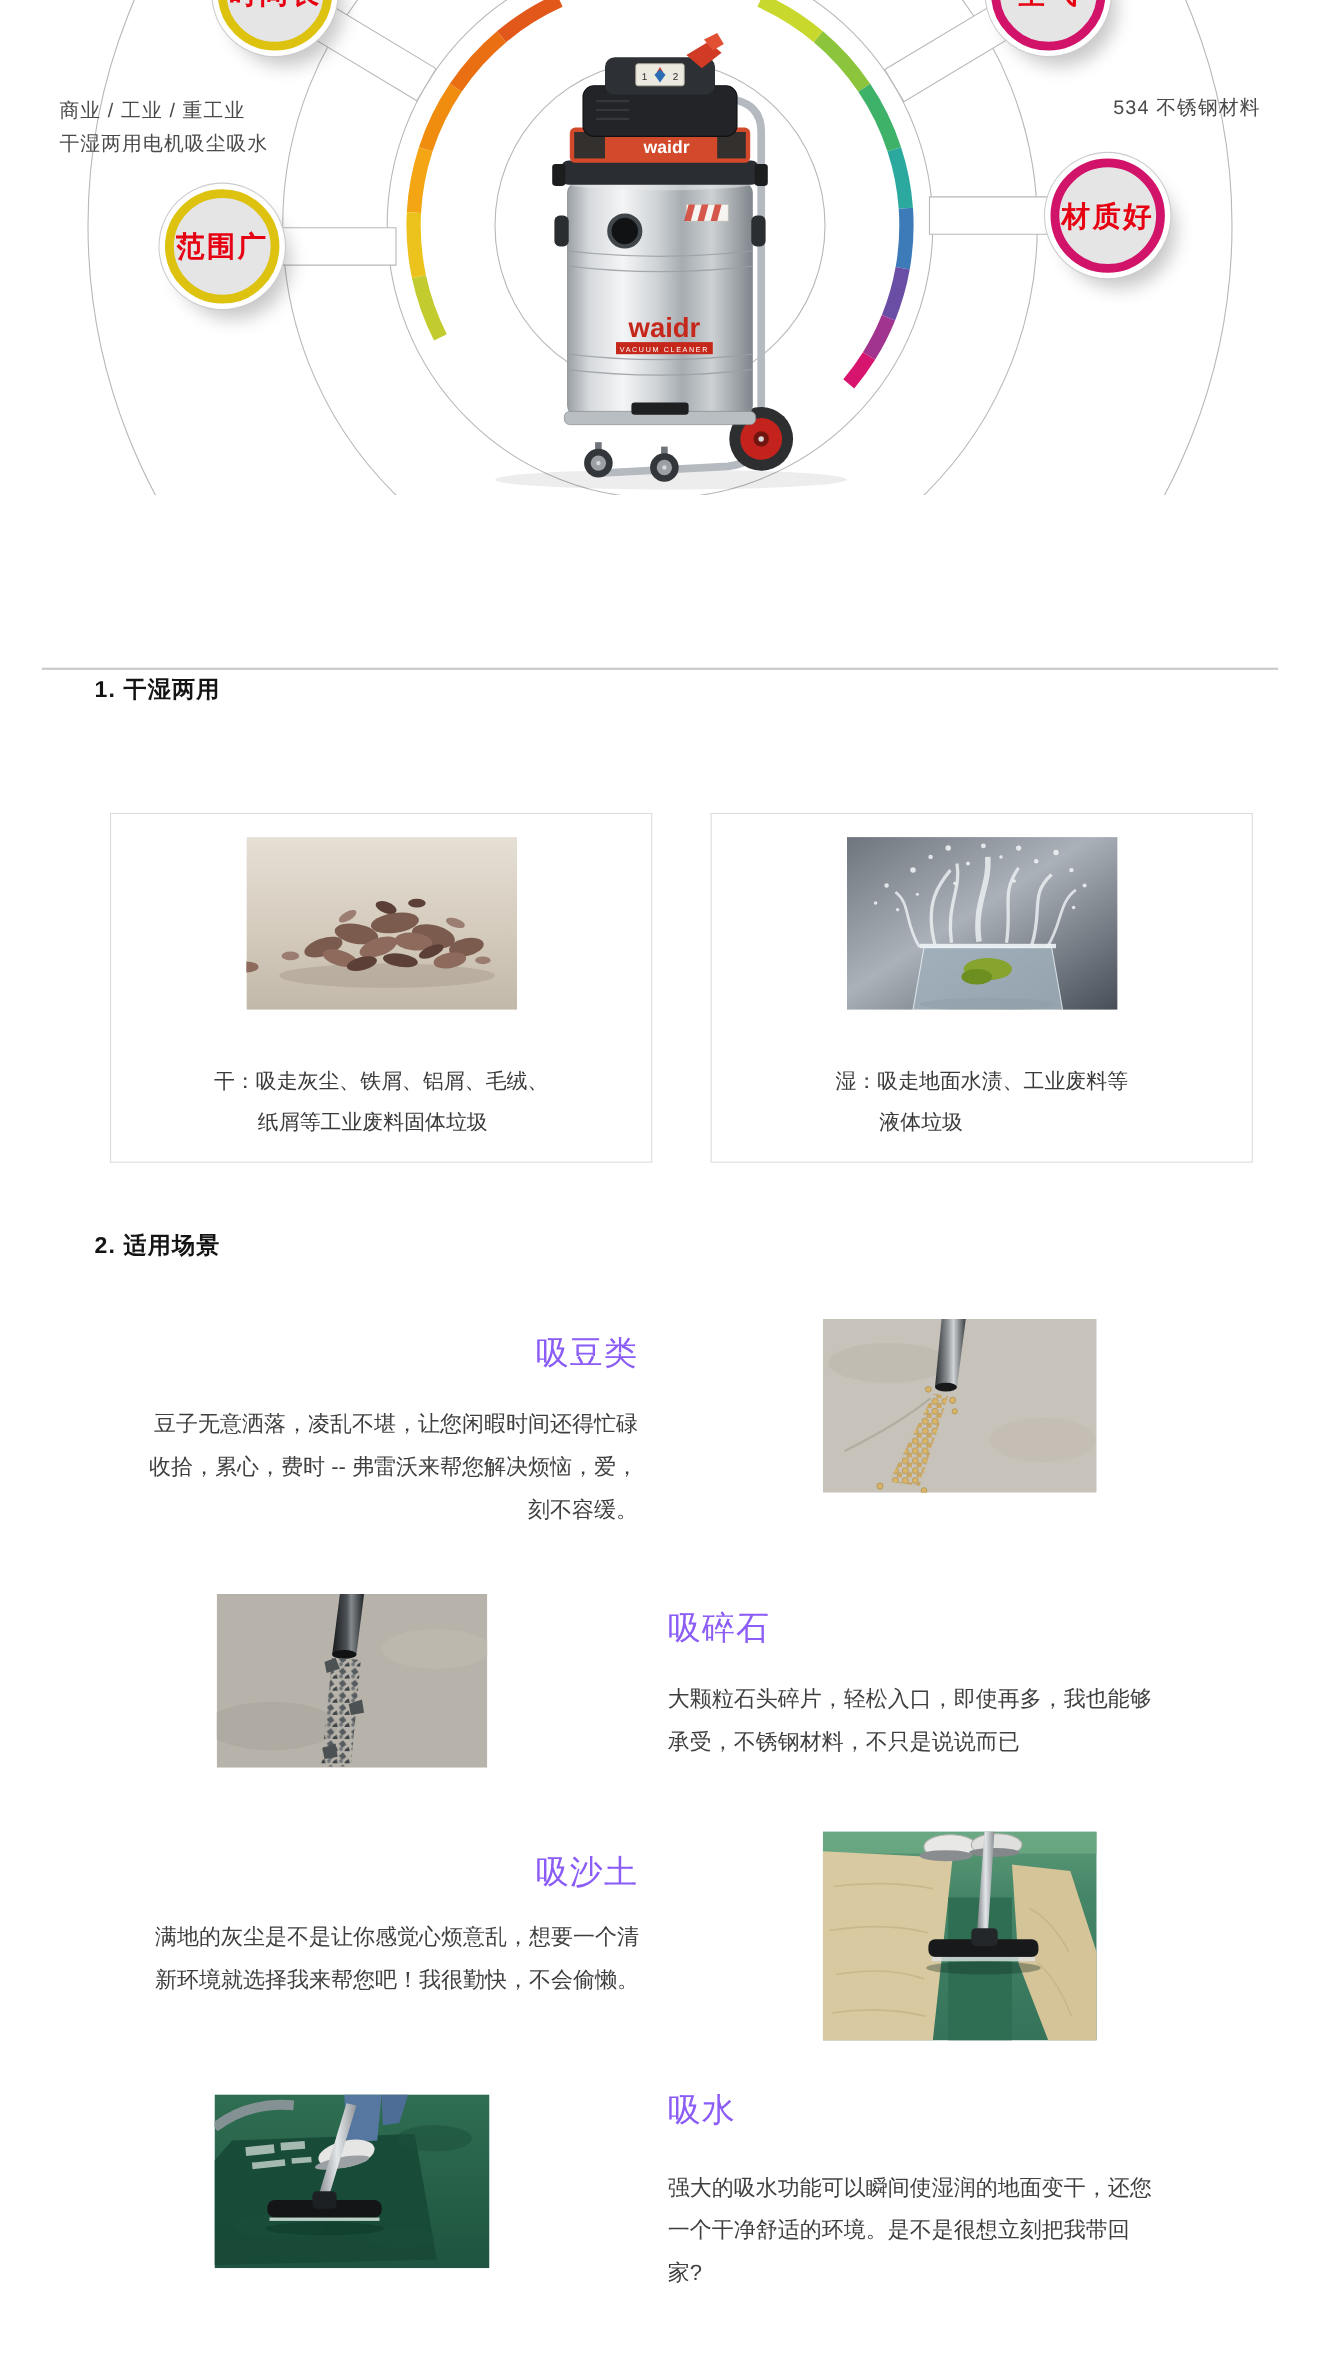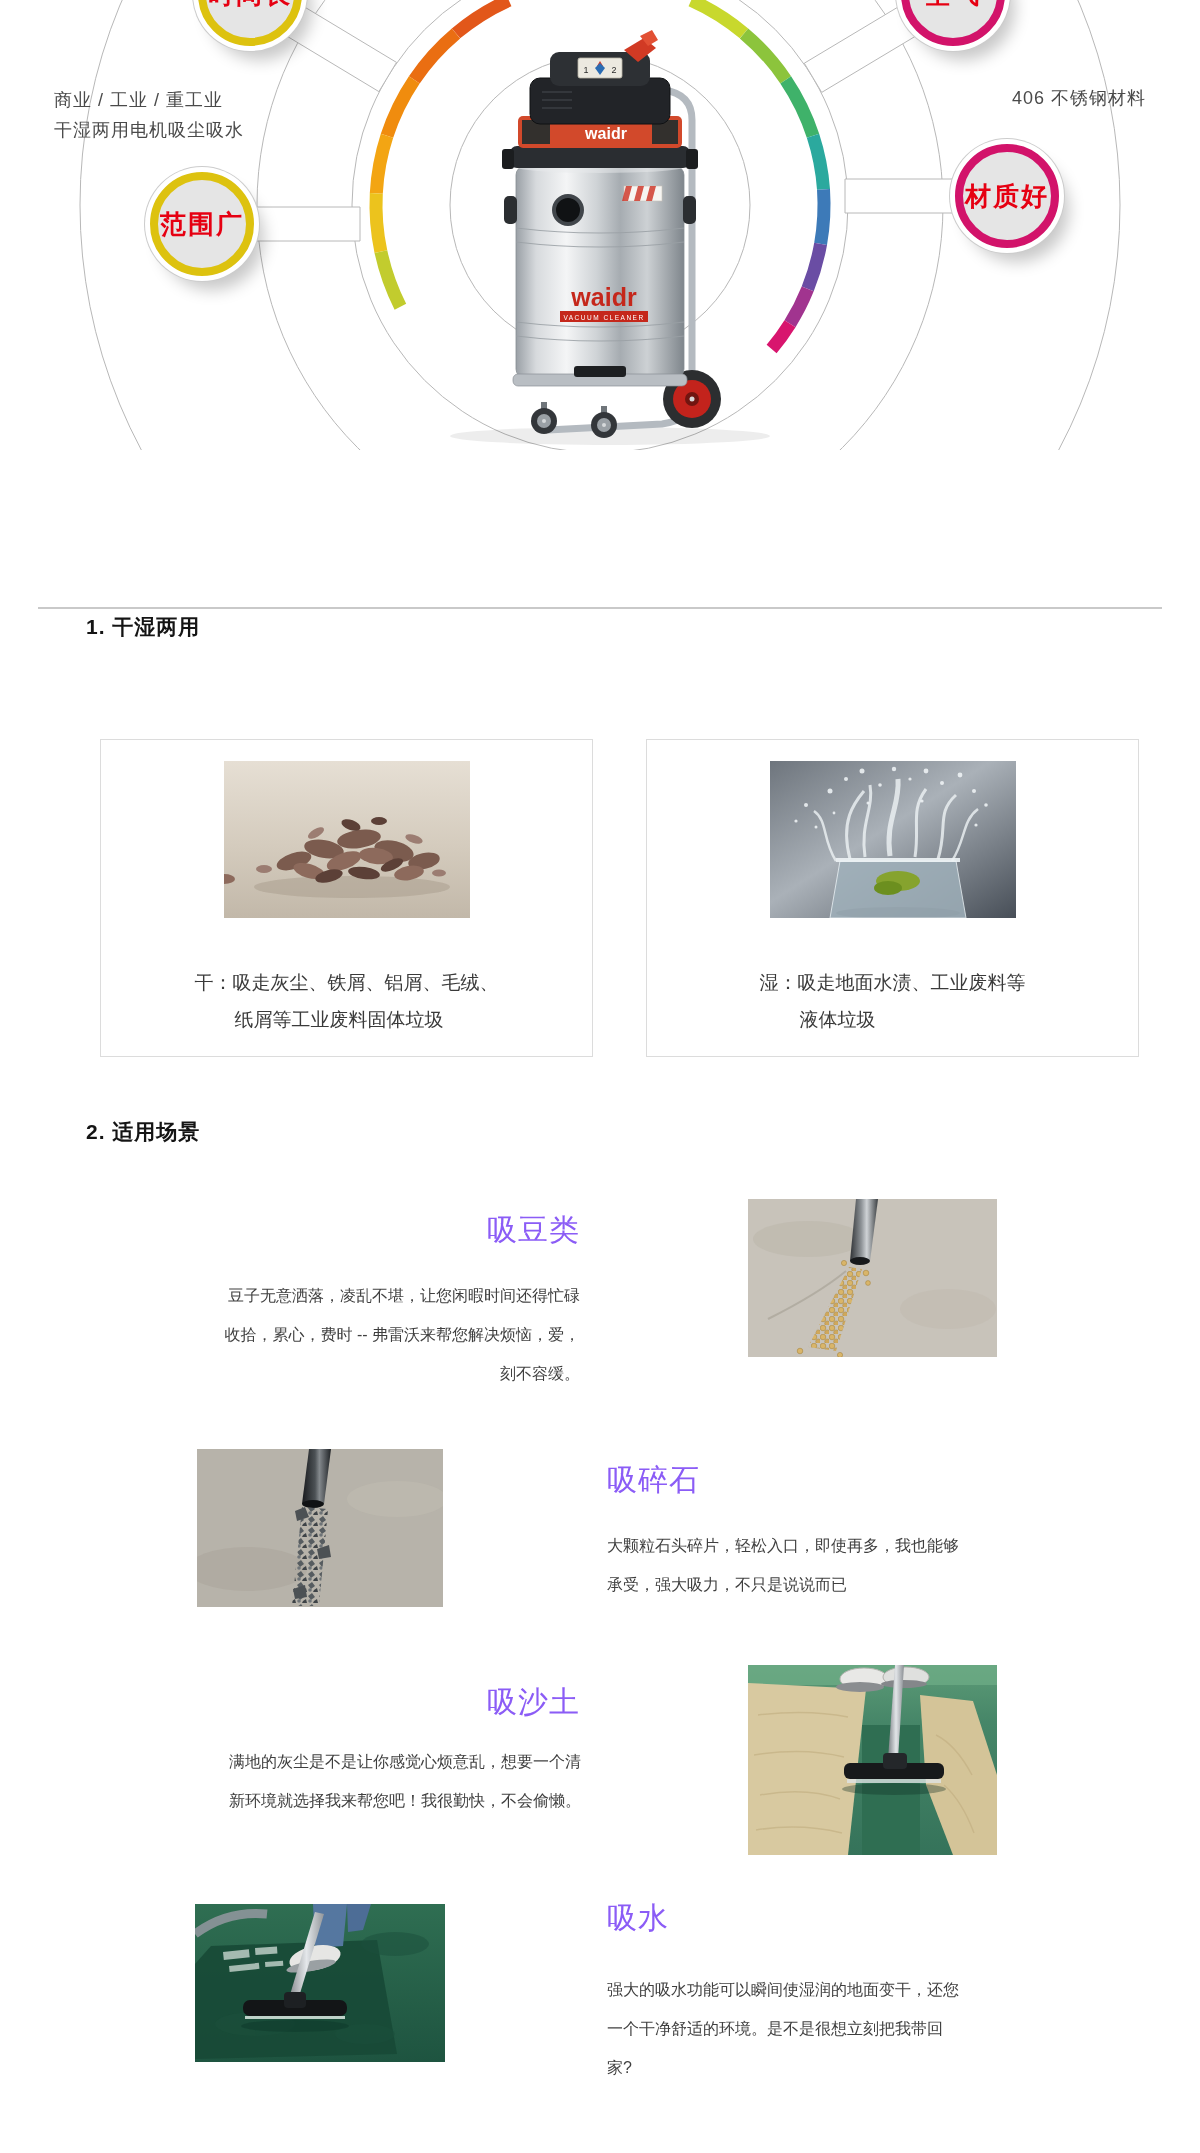--- a/index.html
+++ b/index.html
@@ -26,21 +26,21 @@
   
   .card{position:absolute;width:493px;height:318px;border:1px solid #dcdcdc;background:#fff;
         box-sizing:border-box;text-align:center;}
   .card .photo{margin-top:21px;display:inline-block;line-height:0;}
   .card-caption{display:inline-block;text-align:left;font-size:19px;line-height:37px;
                 color:#3a3a3a;margin-top:42px;}
   .card-caption .indent{text-indent:2.1em;}
 
   
   .scene-title{position:absolute;font-size:30px;color:#8b5cf6;letter-spacing:1px;}
-  .scene-text{position:absolute;font-size:16px;line-height:39px;color:#3f3f3f;}
+  .scene-text{position:absolute;font-size:20px;line-height:39px;color:#3f3f3f;}
   .ta-r{text-align:right;}
   .ta-l{text-align:left;}
   .scene-photo{position:absolute;line-height:0;}
 </style>
 </head>
 <body>
 
 <div class="page">
 
   <div class="header">
@@ -160,21 +160,21 @@
           <rect x="1" y="406" width="6" height="14" fill="#6f757a"></rect>
           <circle cx="4" cy="425" r="13" fill="#33363a"></circle>
             <circle cx="4" cy="425" r="7" fill="#9aa0a5"></circle>
             <circle cx="4" cy="425" r="2" fill="#d6d9db"></circle>
         </g>
       </g>
     </svg>
 
     <div class="tagline" style="left:54px;top:88px;">商业 / 工业 / 重工业</div>
     <div class="tagline" style="left:54px;top:118px;">干湿两用电机吸尘吸水</div>
-    <div class="tagline" style="left:1012px;top:86px;">406 不锈钢材料</div>
+    <div class="tagline" style="left:1012px;top:86px;">534 不锈钢材料</div>
 
     <div class="badge" style="left:198px;top:-58px;">
       <span>时间长</span>
     </div>
     <div class="badge magenta" style="left:901px;top:-58px;">
       <span>空气</span>
     </div>
     <div class="badge" style="left:150px;top:172px;">
       <span>范围广</span>
     </div>
@@ -350,21 +350,21 @@
       <g fill="#4c5154">
         <polygon points="98,62 108,58 112,68 100,72"></polygon>
         <polygon points="120,100 132,96 134,108 122,110"></polygon>
         <polygon points="96,140 108,136 110,148 98,150"></polygon>
       </g>
     </svg>
   </span>
   <div class="scene-title ta-l" style="left:607px;top:1460px;width:460px;">吸碎石</div>
   <div class="scene-text ta-l" style="left:607px;top:1526px;width:460px;">
     <div>大颗粒石头碎片，轻松入口，即使再多，我也能够</div>
-    <div>承受，强大吸力，不只是说说而已</div>
+    <div>承受，不锈钢材料，不只是说说而已</div>
   </div>
 
   <div class="scene-title ta-r" style="left:120px;top:1682px;width:460px;">吸沙土</div>
   <div class="scene-text ta-r" style="left:120px;top:1742px;width:461px;">
     <div>满地的灰尘是不是让你感觉心烦意乱，想要一个清</div>
     <div>新环境就选择我来帮您吧！我很勤快，不会偷懒。</div>
   </div>
   <span class="scene-photo" style="left:748px;top:1665px;">
     <svg width="249" height="190" viewBox="0 0 249 190">
       <defs>

